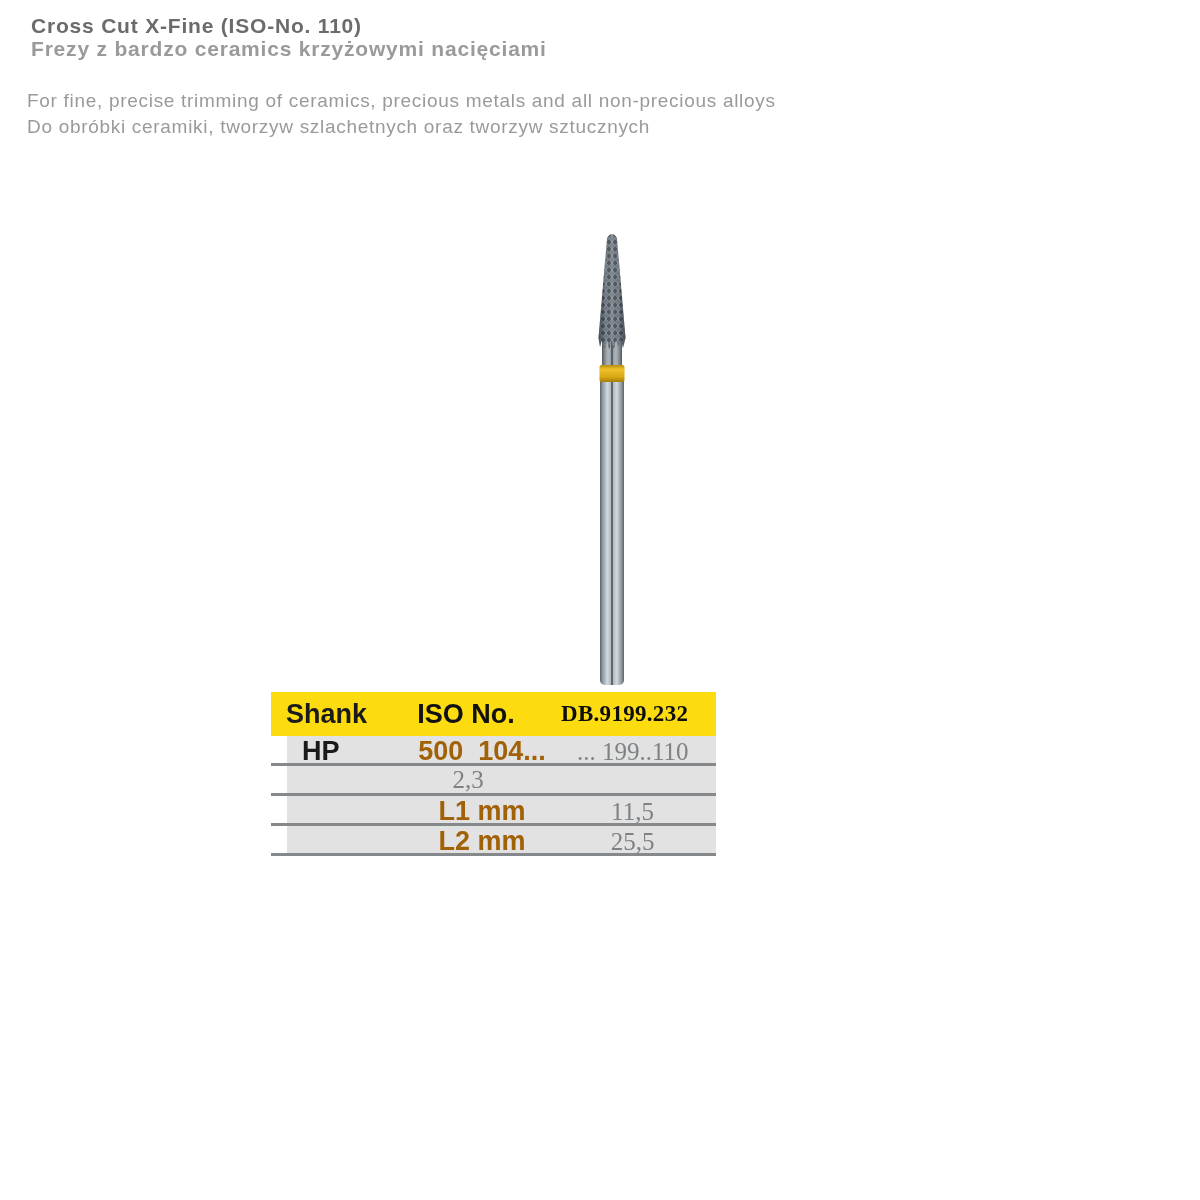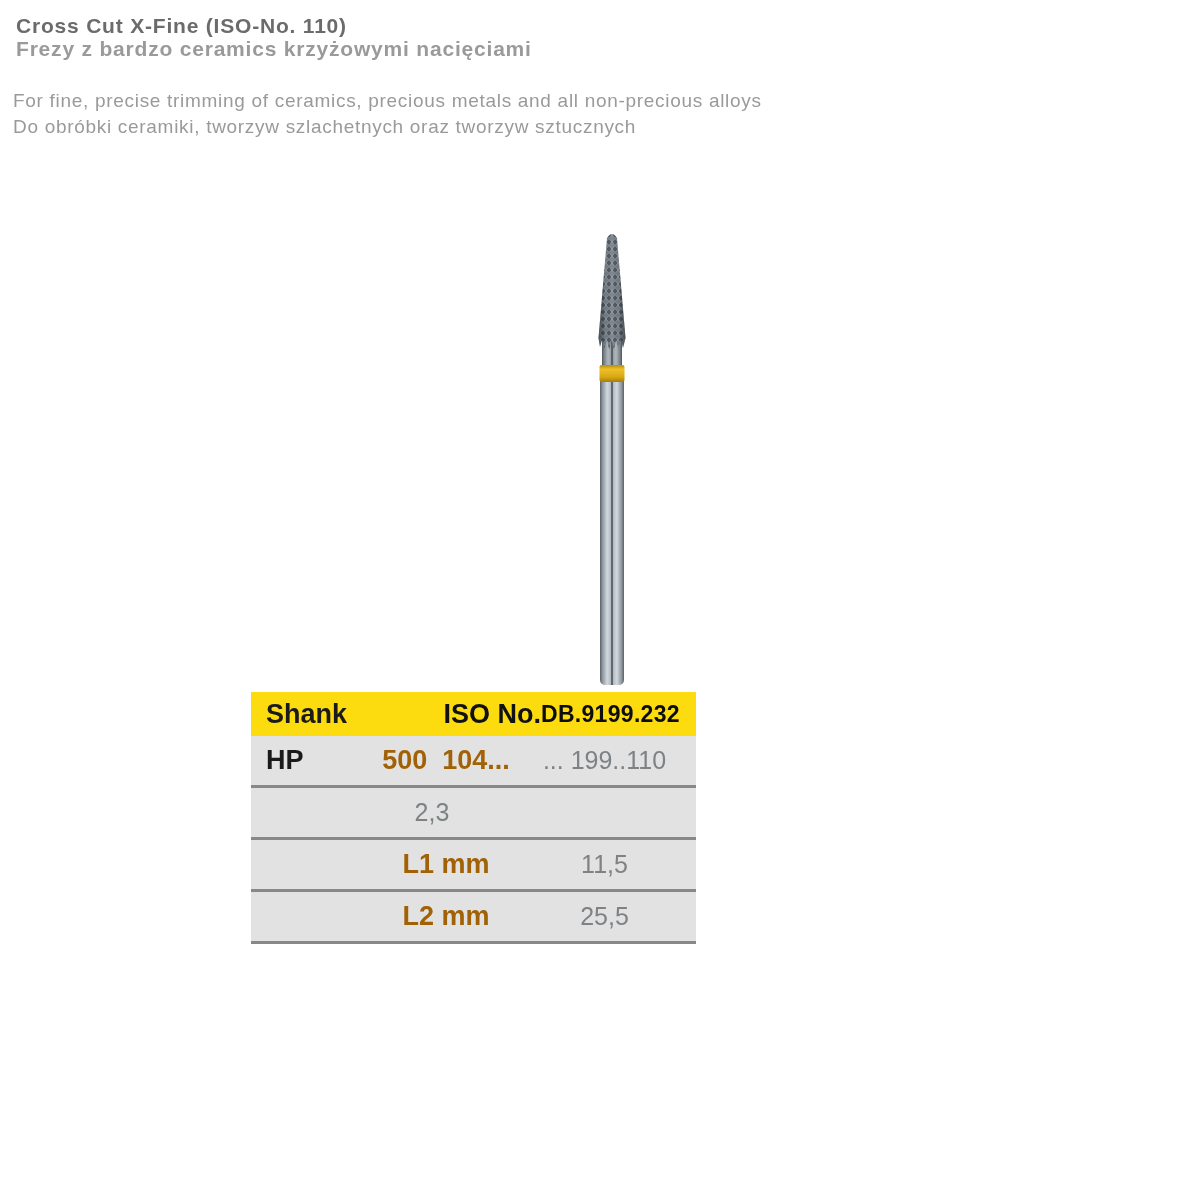--- a/index.html
+++ b/index.html
@@ -12,73 +12,74 @@
     position: relative;
     width: 1200px;
     height: 1200px;
     background: #ffffff;
     overflow: hidden;
   }
 
   
   .header-block {
     position: absolute;
-    left: 16px;
+    left: 31px;
     top: 14px;
   }
   .title {
     font-weight: bold;
     font-size: 21px;
     line-height: 23px;
     letter-spacing: 0.8px;
     white-space: nowrap;
   }
   .title.en { color: var(--title-text, #6b6b6b); }
   .title.pl { color: var(--subtitle-text, #9a9a9a); }
 
   .desc-block {
     position: absolute;
-    left: 13px;
+    left: 27px;
     top: 88px;
   }
   .desc {
     font-size: 19px;
     line-height: 26px;
     letter-spacing: 0.7px;
     color: var(--subtitle-text, #9a9a9a);
     white-space: nowrap;
   }
 
   
   .bur {
     position: absolute;
     left: 555px;
     top: 228px;
   }
 
   
   .spec-table {
     position: absolute;
-    left: 251px;
+    left: 271px;
     top: 692px;
     width: 445px;
   }
   .t-header {
     height: 44px;
     background: var(--header-bg, #FCDC0F);
     display: grid;
     grid-template-columns: 100px 190px 1fr;
     align-items: center;
   }
   .t-row {
-    height: 49px;
+    height: 27px;
     background: var(--row-bg, #E2E2E2);
     display: grid;
     grid-template-columns: 100px 190px 1fr;
     align-items: center;
+    margin-left: 16px;
   }
   .sep {
     height: 3px;
     background: var(--separator, #85898C);
   }
   .c1 {
     padding-left: 15px;
     font-weight: bold;
     font-size: 27px;
     color: #1a1a1a;
@@ -87,22 +88,23 @@
     text-align: center;
     font-weight: bold;
     font-size: 27px;
     color: #a16207;
     white-space: pre;
   }
   .c3 {
     text-align: center;
     padding-right: 28px;
     white-space: pre;
-  }
-  .t-header .c2 { color: #111111; text-align: right; }
+    font-family: Liberation Serif, serif;
+  }
+  .t-header .c2 { color: #111111; }
   .t-header .c3 {
     font-weight: bold;
     font-size: 23px;
     letter-spacing: 0.3px;
     color: #0d0d0d;
   }
   .val {
     font-size: 25px;
     font-weight: normal;
     color: var(--value-text, #7E8285);

